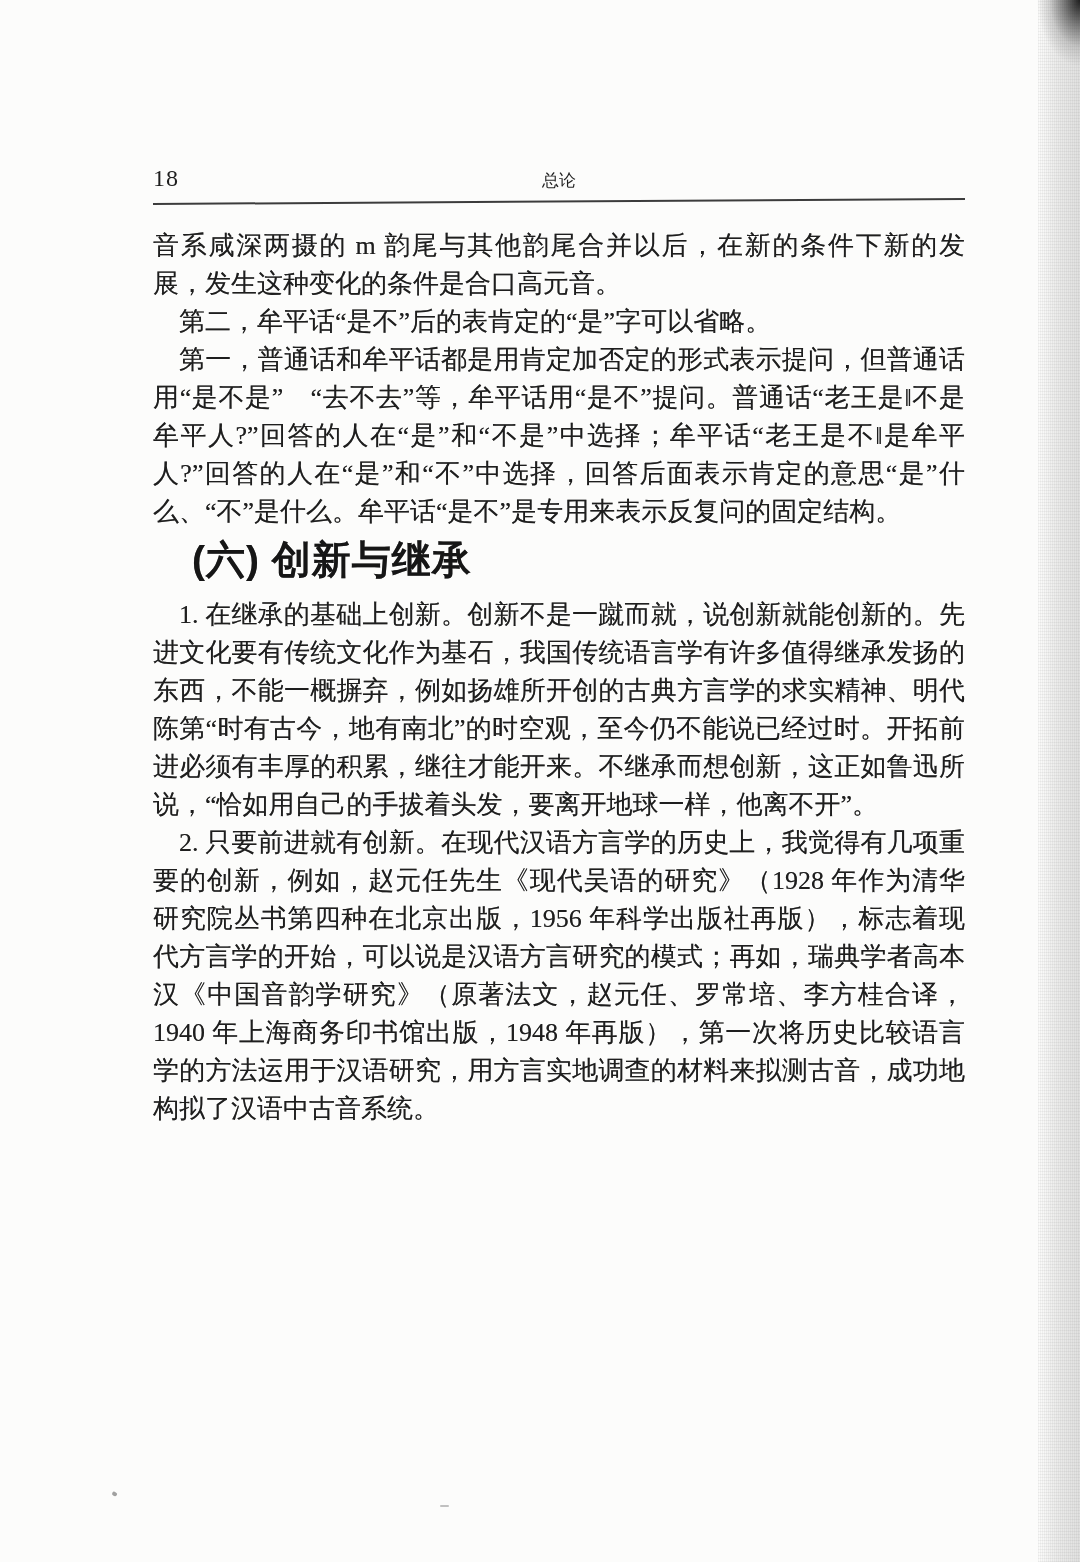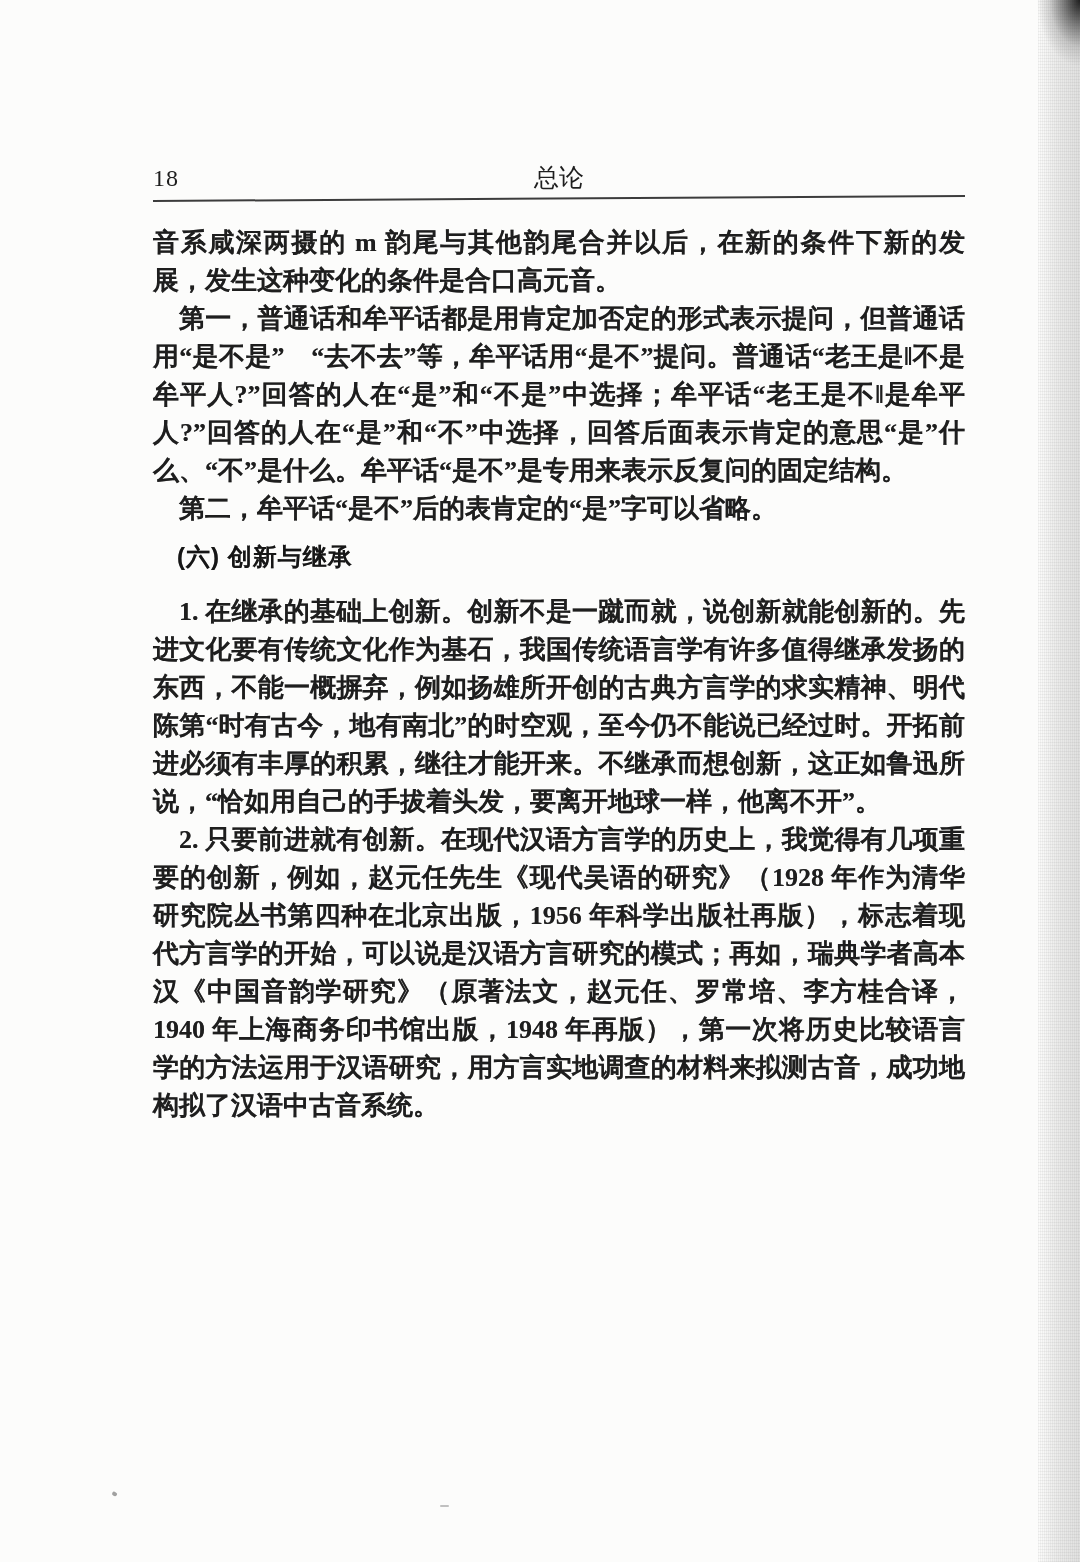--- a/index.html
+++ b/index.html
@@ -68,21 +68,21 @@
     grid-template-columns: 1fr auto 1fr;
     align-items: baseline;
     line-height: 30px;
   }
   .page-number {
     font-size: 24px;
     letter-spacing: 1px;
     justify-self: start;
   }
   .header-title {
-    font-size: 25px;
+    font-size: 17px;
     justify-self: center;
   }
   .header-spacer { justify-self: end; }
   .header-rule {
     margin-top: 7px;
     border: 0;
     border-top: 2px solid #3c3c3c;
     transform: rotate(-0.35deg);
     transform-origin: left center;
   }
@@ -90,29 +90,28 @@
     margin-top: 22px;
     font-size: 26px;
     line-height: 38px;
     text-align: justify;
     text-justify: inter-ideograph;
     text-shadow: 0 0 0.5px rgba(20,20,20,0.55);
   }
   .para {
     margin: 0;
     text-indent: 1em;
-    font-weight: bold;
   }
   .para.continuation {
     text-indent: 0;
   }
   .section-heading {
     margin: 9px 0 16px 0;
     padding-left: 1em;
-    font-size: 24px;
+    font-size: 39px;
     font-weight: bold;
     line-height: 40px;
     text-indent: 0;
     font-family: "Liberation Sans", "DejaVu Sans", sans-serif;
     letter-spacing: 1px;
     color: #161616;
   }
 </style>
 </head>
 <body>
@@ -129,21 +128,21 @@
     <div class="running-header">
       <span class="page-number">18</span>
       <span class="header-title">总论</span>
       <span class="header-spacer"></span>
     </div>
 
     <hr class="header-rule">
 
     <div class="body-text">
       <p class="para continuation">音系咸深两摄的 m 韵尾与其他韵尾合并以后，在新的条件下新的发展，发生这种变化的条件是合口高元音。</p>
+      <p class="para">第二，牟平话“是不”后的表肯定的“是”字可以省略。</p>
       <p class="para">第一，普通话和牟平话都是用肯定加否定的形式表示提问，但普通话用“是不是”　“去不去”等，牟平话用“是不”提问。普通话“老王是‖不是牟平人?”回答的人在“是”和“不是”中选择；牟平话“老王是不‖是牟平人?”回答的人在“是”和“不”中选择，回答后面表示肯定的意思“是”什么、“不”是什么。牟平话“是不”是专用来表示反复问的固定结构。</p>
-      <p class="para">第二，牟平话“是不”后的表肯定的“是”字可以省略。</p>
       <h2 class="section-heading">(六) 创新与继承</h2>
       <p class="para">1. 在继承的基础上创新。创新不是一蹴而就，说创新就能创新的。先进文化要有传统文化作为基石，我国传统语言学有许多值得继承发扬的东西，不能一概摒弃，例如扬雄所开创的古典方言学的求实精神、明代陈第“时有古今，地有南北”的时空观，至今仍不能说已经过时。开拓前进必须有丰厚的积累，继往才能开来。不继承而想创新，这正如鲁迅所说，“恰如用自己的手拔着头发，要离开地球一样，他离不开”。</p>
       <p class="para">2. 只要前进就有创新。在现代汉语方言学的历史上，我觉得有几项重要的创新，例如，赵元任先生《现代吴语的研究》（1928 年作为清华研究院丛书第四种在北京出版，1956 年科学出版社再版），标志着现代方言学的开始，可以说是汉语方言研究的模式；再如，瑞典学者高本汉《中国音韵学研究》（原著法文，赵元任、罗常培、李方桂合译，1940 年上海商务印书馆出版，1948 年再版），第一次将历史比较语言学的方法运用于汉语研究，用方言实地调查的材料来拟测古音，成功地构拟了汉语中古音系统。</p>
     </div>
 
   </div>
 </div>
 
 </body></html>

